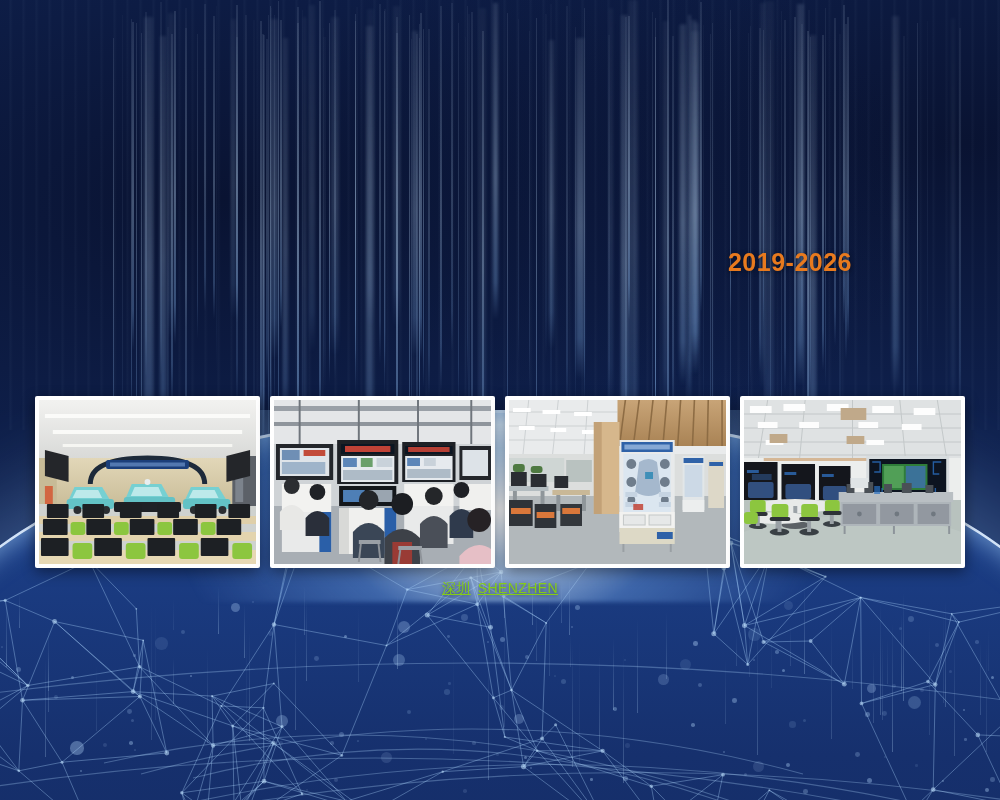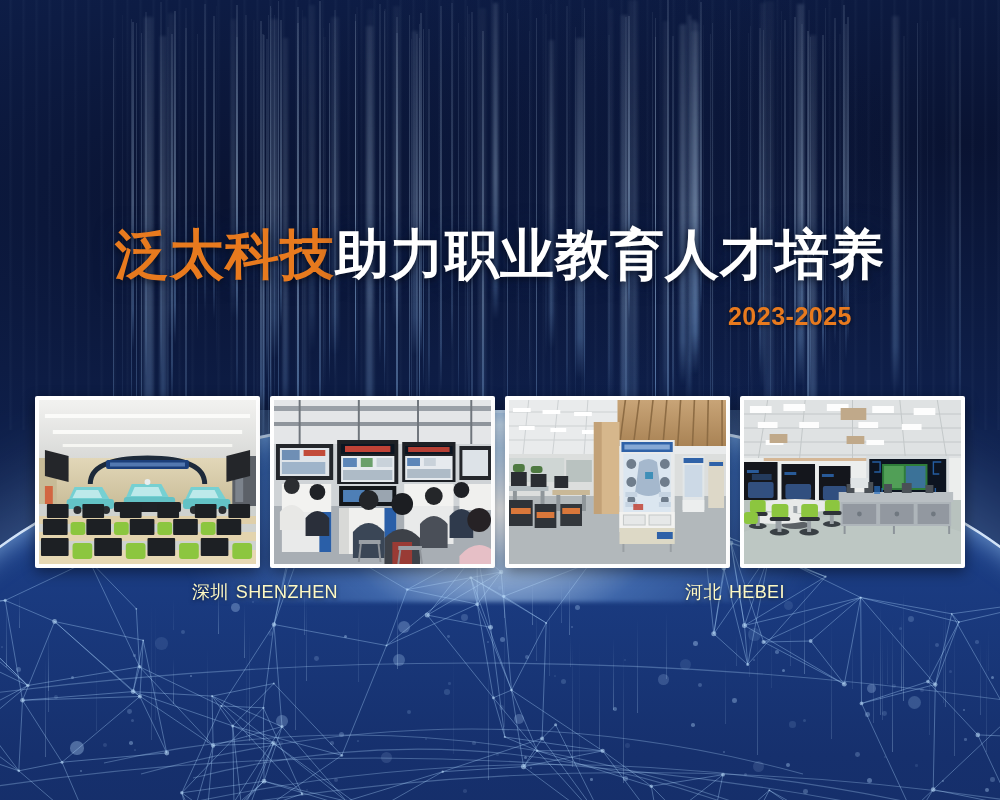--- a/index.html
+++ b/index.html
@@ -82,23 +82,23 @@
   }
 
   
   .gallery{position:absolute;left:35px;top:396px;width:930px;height:172px;display:flex;gap:10px;}
   .card{flex:1 1 0;position:relative;background:#fff;padding:4px;border-radius:2px;
         box-shadow:0 4px 14px rgba(0,0,0,.45);}
   .photo{position:relative;width:100%;height:100%;overflow:hidden;background:#22304a;}
   .photo svg{display:block;width:100%;height:100%;}
 
   .captions{position:absolute;left:35px;top:580px;width:930px;height:34px;display:flex;gap:10px;}
-  .cap{flex:1 1 0;text-align:center;color:#fef9c3;font-size:18px;letter-spacing:.4px;
+  .cap{flex:1 1 0;text-align:center;color:#84cc16;font-size:14px;letter-spacing:.4px;
        font-family:"Liberation Sans","DejaVu Sans",sans-serif;
-       text-shadow:0 1px 4px rgba(0,0,0,.6);}
+       text-shadow:0 1px 4px rgba(0,0,0,.6);text-decoration:underline;}
   .cap .cn{margin-right:7px;}
 </style>
 </head>
 <body>
 
 <div id="stage">
 
   <div class="bg-base"></div>
   <div class="bg-base2"></div>
 
@@ -833,22 +833,21 @@
       <div class="drip" style="left: 96px; top: 664px; height: 67px; opacity: 0.19;"></div>
       <div class="drip" style="left: 725px; top: 659px; height: 65px; opacity: 0.25;"></div>
       <div class="drip" style="left: 903px; top: 592px; height: 109px; opacity: 0.49;"></div>
       <div class="drip" style="left: 771px; top: 631px; height: 57px; opacity: 0.14;"></div>
       <div class="drip" style="left: 892px; top: 623px; height: 129px; opacity: 0.51;"></div>
       <div class="drip" style="left: 218px; top: 587px; height: 47px; opacity: 0.5;"></div>
       <div class="drip" style="left: 804px; top: 584px; height: 90px; opacity: 0.49;"></div>
     </div>
 
   <div class="title-block">
-    <div class="headline"><span class="brand">泛太科技</span><span class="rest">助力职业教育人才培养</span></div>
-    <div class="years">2023-2025</div>
+    <div class="years">2019-2026</div>
   </div>
 
   <div class="gallery">
 
     <div class="card">
       <div class="photo">
         <svg viewBox="0 0 220 164" preserveAspectRatio="none">
           <defs>
             <linearGradient id="ceil1" x1="0" y1="0" x2="0" y2="1">
               <stop offset="0" stop-color="#f2f2f0"></stop>
@@ -1283,16 +1282,15 @@
               </g>
           </g>
         </svg>
       </div>
     </div>
 
   </div>
 
   <div class="captions">
     <div class="cap"><span class="cn">深圳</span><span>SHENZHEN</span></div>
-    <div class="cap"><span class="cn">河北</span><span>HEBEI</span></div>
   </div>
 
 </div>
 
 </body></html>

